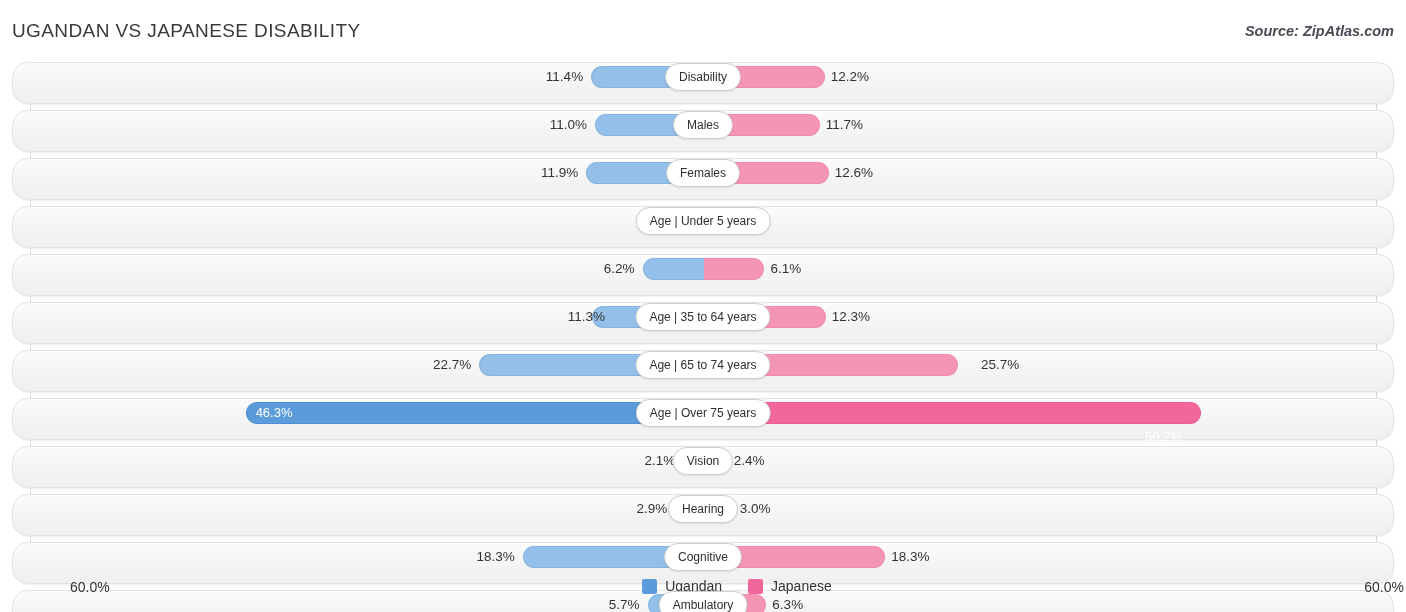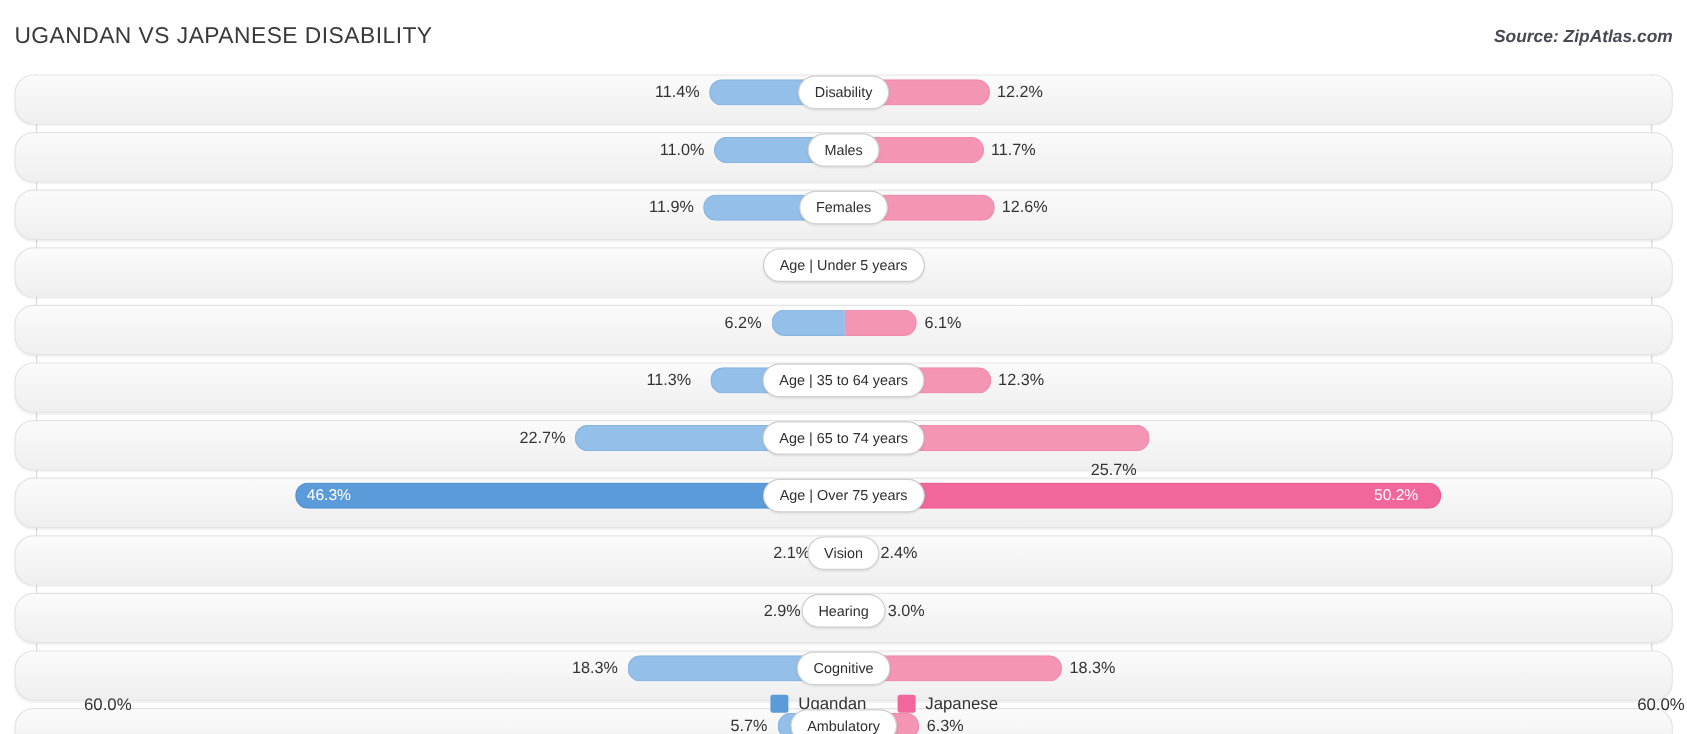--- a/index.html
+++ b/index.html
@@ -224,36 +224,36 @@
       </div>
       <div class="row">
         <div class="bar left" style="left: 629.62px; width: 61.38px;"></div>
         <div class="bar right" style="left: 691px; width: 60.39px;"></div>
         <div class="val vleft" style="right: 758.38px;">6.2%</div>
         <div class="val vright" style="left: 757.39px;">6.1%</div>
       </div>
       <div class="row">
         <div class="bar left" style="left: 579.13px; width: 111.87px;"></div>
         <div class="bar right" style="left: 691px; width: 121.77px;"></div>
-        <div class="val vleft" style="right: 817px; margin-left: 21px;">11.3%</div>
+        <div class="val vleft" style="right: 788px; margin-left: 21px;">11.3%</div>
         <div class="val vright" style="left: 818.77px;">12.3%</div>
         <div class="label-pill">Age | 35 to 64 years</div>
       </div>
       <div class="row">
         <div class="bar left" style="left: 466.27px; width: 224.73px;"></div>
         <div class="bar right" style="left: 691px; width: 254.43px;"></div>
         <div class="val vleft" style="right: 921.73px;">22.7%</div>
-        <div class="val vright" style="left: 896px; margin-top: 27px;">25.7%</div>
+        <div class="val vright" style="left: 968px;">25.7%</div>
         <div class="label-pill">Age | 65 to 74 years</div>
       </div>
       <div class="row highlight">
         <div class="bar left" style="left: 232.63px; width: 458.37px;"></div>
         <div class="bar right" style="left: 691px; width: 496.98px;"></div>
         <div class="val vleft" style="left: 242.63px; text-align: right;">46.3%</div>
-        <div class="val vright" style="left: 1131.98px;">50.2%</div>
+        <div class="val vright" style="left: 1131.98px; margin-top: 24px;">50.2%</div>
         <div class="label-pill">Age | Over 75 years</div>
       </div>
       <div class="row">
         <div class="bar left" style="left: 670.21px; width: 20.79px;"></div>
         <div class="bar right" style="left: 691px; width: 23.76px;"></div>
         <div class="val vleft" style="right: 717.79px;">2.1%</div>
         <div class="val vright" style="left: 720.76px;">2.4%</div>
         <div class="label-pill">Vision</div>
       </div>
       <div class="row">

